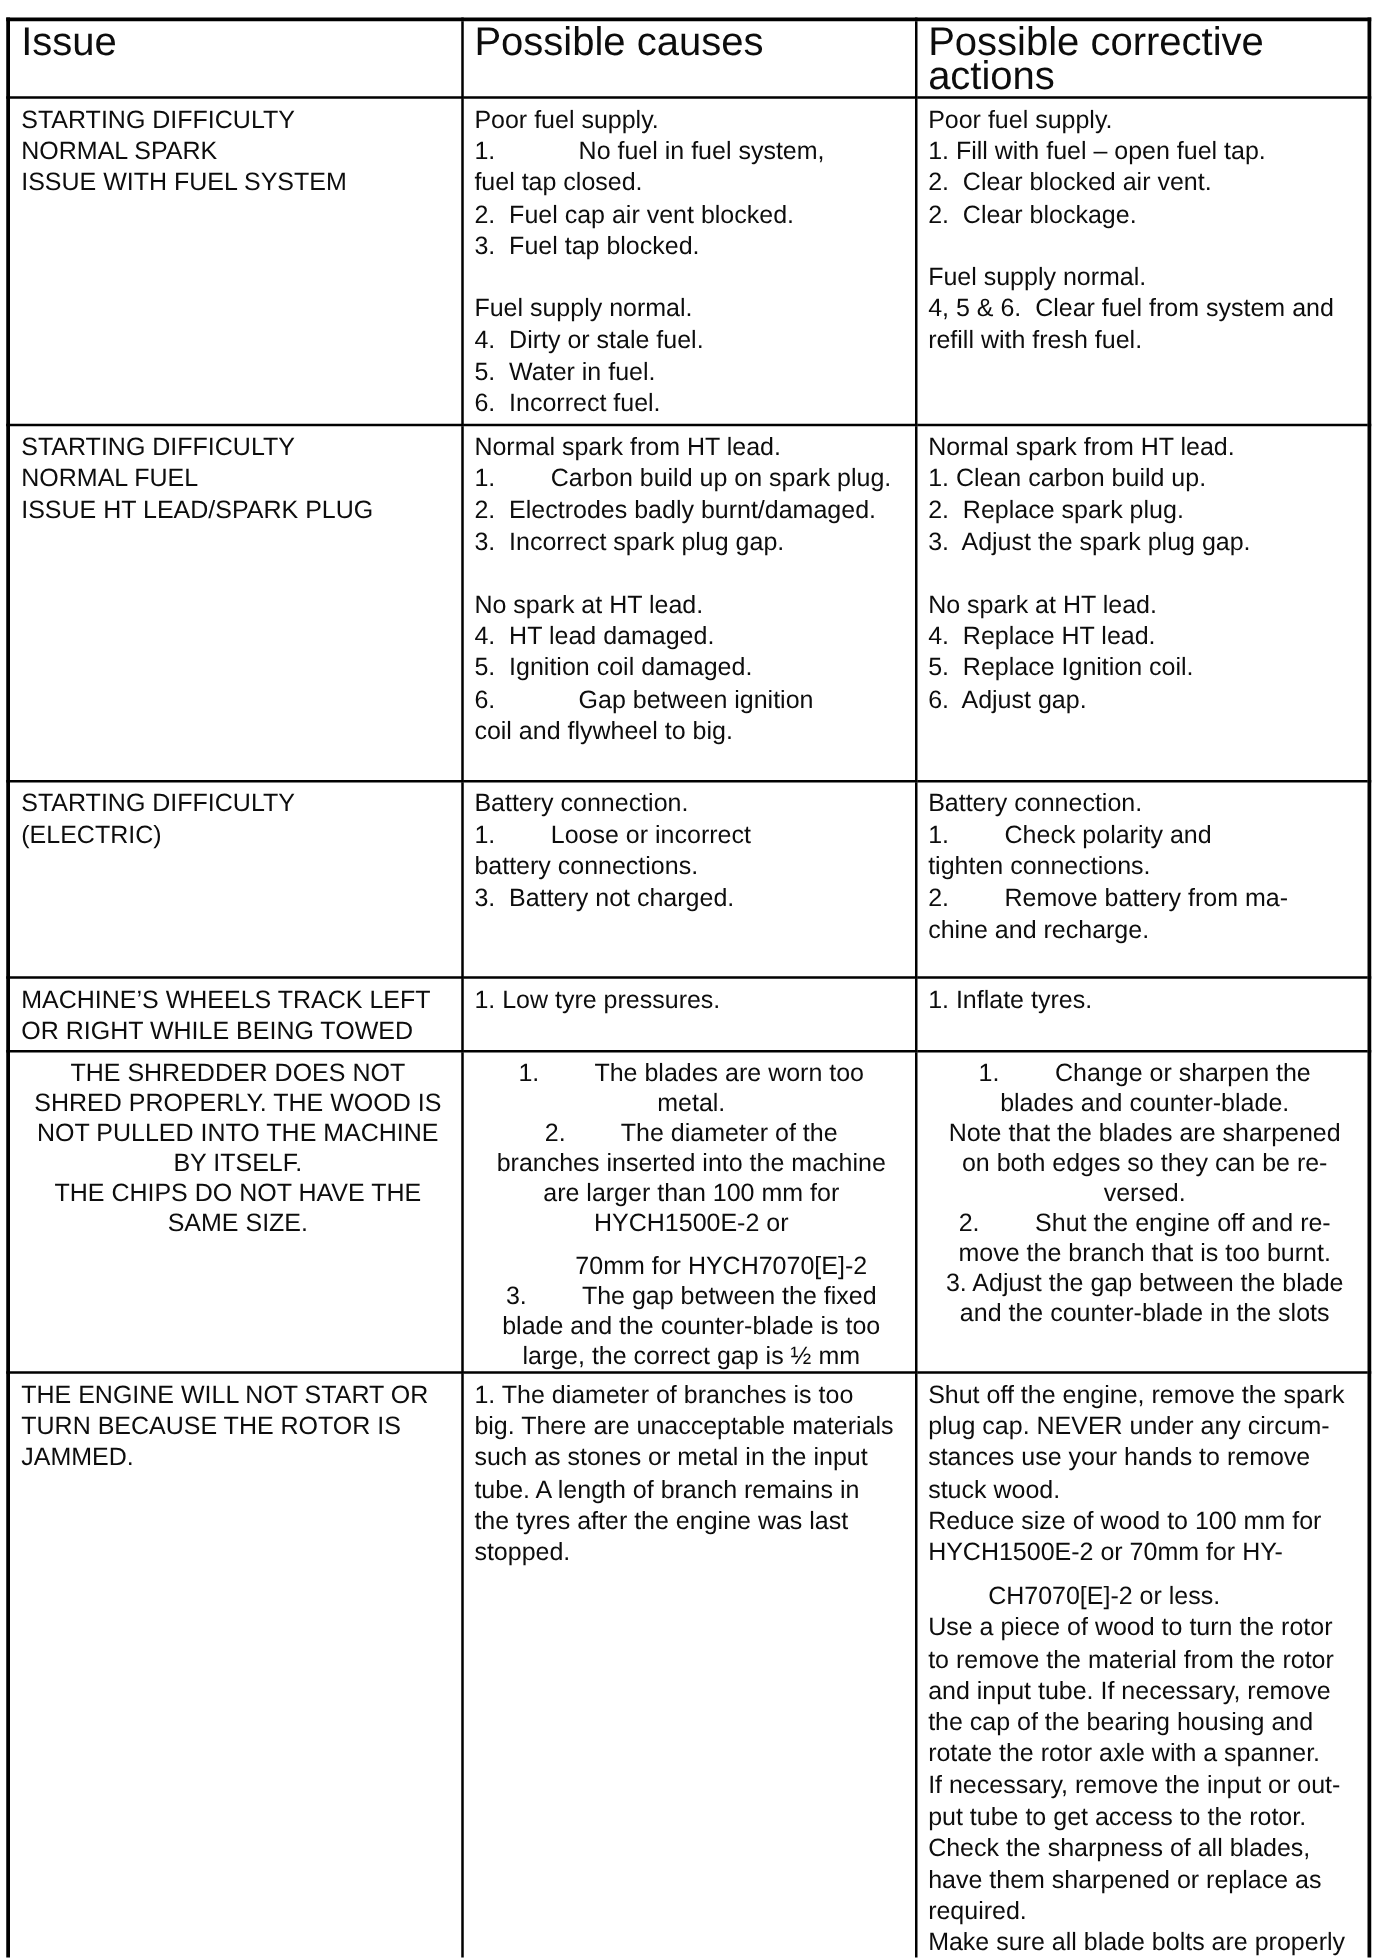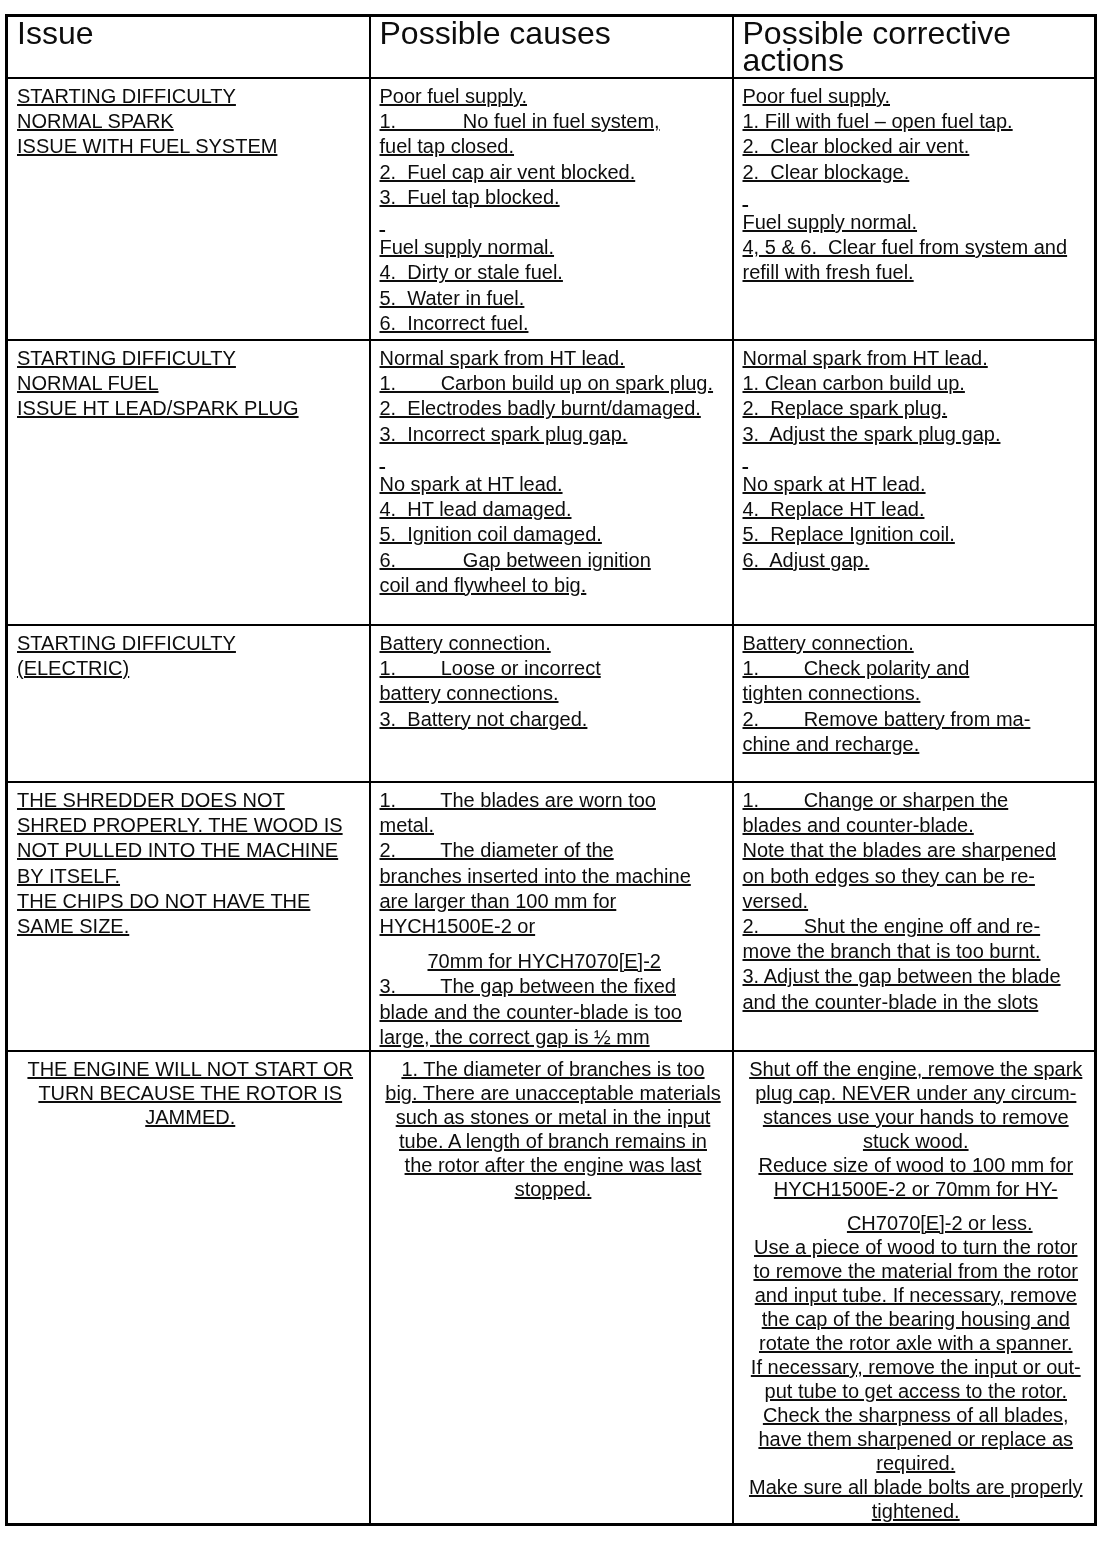--- a/index.html
+++ b/index.html
@@ -24,21 +24,20 @@
   }
   th{
     font-size:32px;
     line-height:27px;
     height:27px;
     padding:3px 6px 3px 9px;
   }
   td{
     font-size:20px;
     padding:5px 5px 0 9px;
-    text-decoration:underline;
   }
   .line{
     white-space:pre-wrap;
     line-height:25.2px;
     min-height:25.2px;
   }
   .gap-before{margin-top:10px;margin-left:48px;}
   tbody tr:nth-child(1) td{height:255px;}
   tbody tr:nth-child(2) td{height:278px;}
   tbody tr:nth-child(3) td{height:150px;}
@@ -133,20 +132,32 @@
           <td>
             <div class="line">Battery connection.</div>
             <div class="line">1.        Check polarity and</div>
             <div class="line">tighten connections.</div>
             <div class="line">2.        Remove battery from ma-</div>
             <div class="line">chine and recharge.</div>
           </td>
         </tr>
         <tr>
           <td>
+            <div class="line">MACHINE’S WHEELS TRACK LEFT</div>
+            <div class="line">OR RIGHT WHILE BEING TOWED</div>
+          </td>
+          <td>
+            <div class="line">1. Low tyre pressures.</div>
+          </td>
+          <td>
+            <div class="line">1. Inflate tyres.</div>
+          </td>
+        </tr>
+        <tr>
+          <td>
             <div class="line">THE SHREDDER DOES NOT</div>
             <div class="line">SHRED PROPERLY. THE WOOD IS</div>
             <div class="line">NOT PULLED INTO THE MACHINE</div>
             <div class="line">BY ITSELF.</div>
             <div class="line">THE CHIPS DO NOT HAVE THE</div>
             <div class="line">SAME SIZE.</div>
           </td>
           <td>
             <div class="line">1.        The blades are worn too</div>
             <div class="line">metal.</div>
@@ -175,21 +186,21 @@
           <td>
             <div class="line">THE ENGINE WILL NOT START OR</div>
             <div class="line">TURN BECAUSE THE ROTOR IS</div>
             <div class="line">JAMMED.</div>
           </td>
           <td>
             <div class="line">1. The diameter of branches is too</div>
             <div class="line">big. There are unacceptable materials</div>
             <div class="line">such as stones or metal in the input</div>
             <div class="line">tube. A length of branch remains in</div>
-            <div class="line">the rotor after the engine was last</div>
+            <div class="line">the tyres after the engine was last</div>
             <div class="line">stopped.</div>
           </td>
           <td>
             <div class="line">Shut off the engine, remove the spark</div>
             <div class="line">plug cap. NEVER under any circum-</div>
             <div class="line">stances use your hands to remove</div>
             <div class="line">stuck wood.</div>
             <div class="line">Reduce size of wood to 100 mm for</div>
             <div class="line">HYCH1500E-2 or 70mm for HY-</div>
             <div class="line gap-before">CH7070[E]-2 or less.</div>

